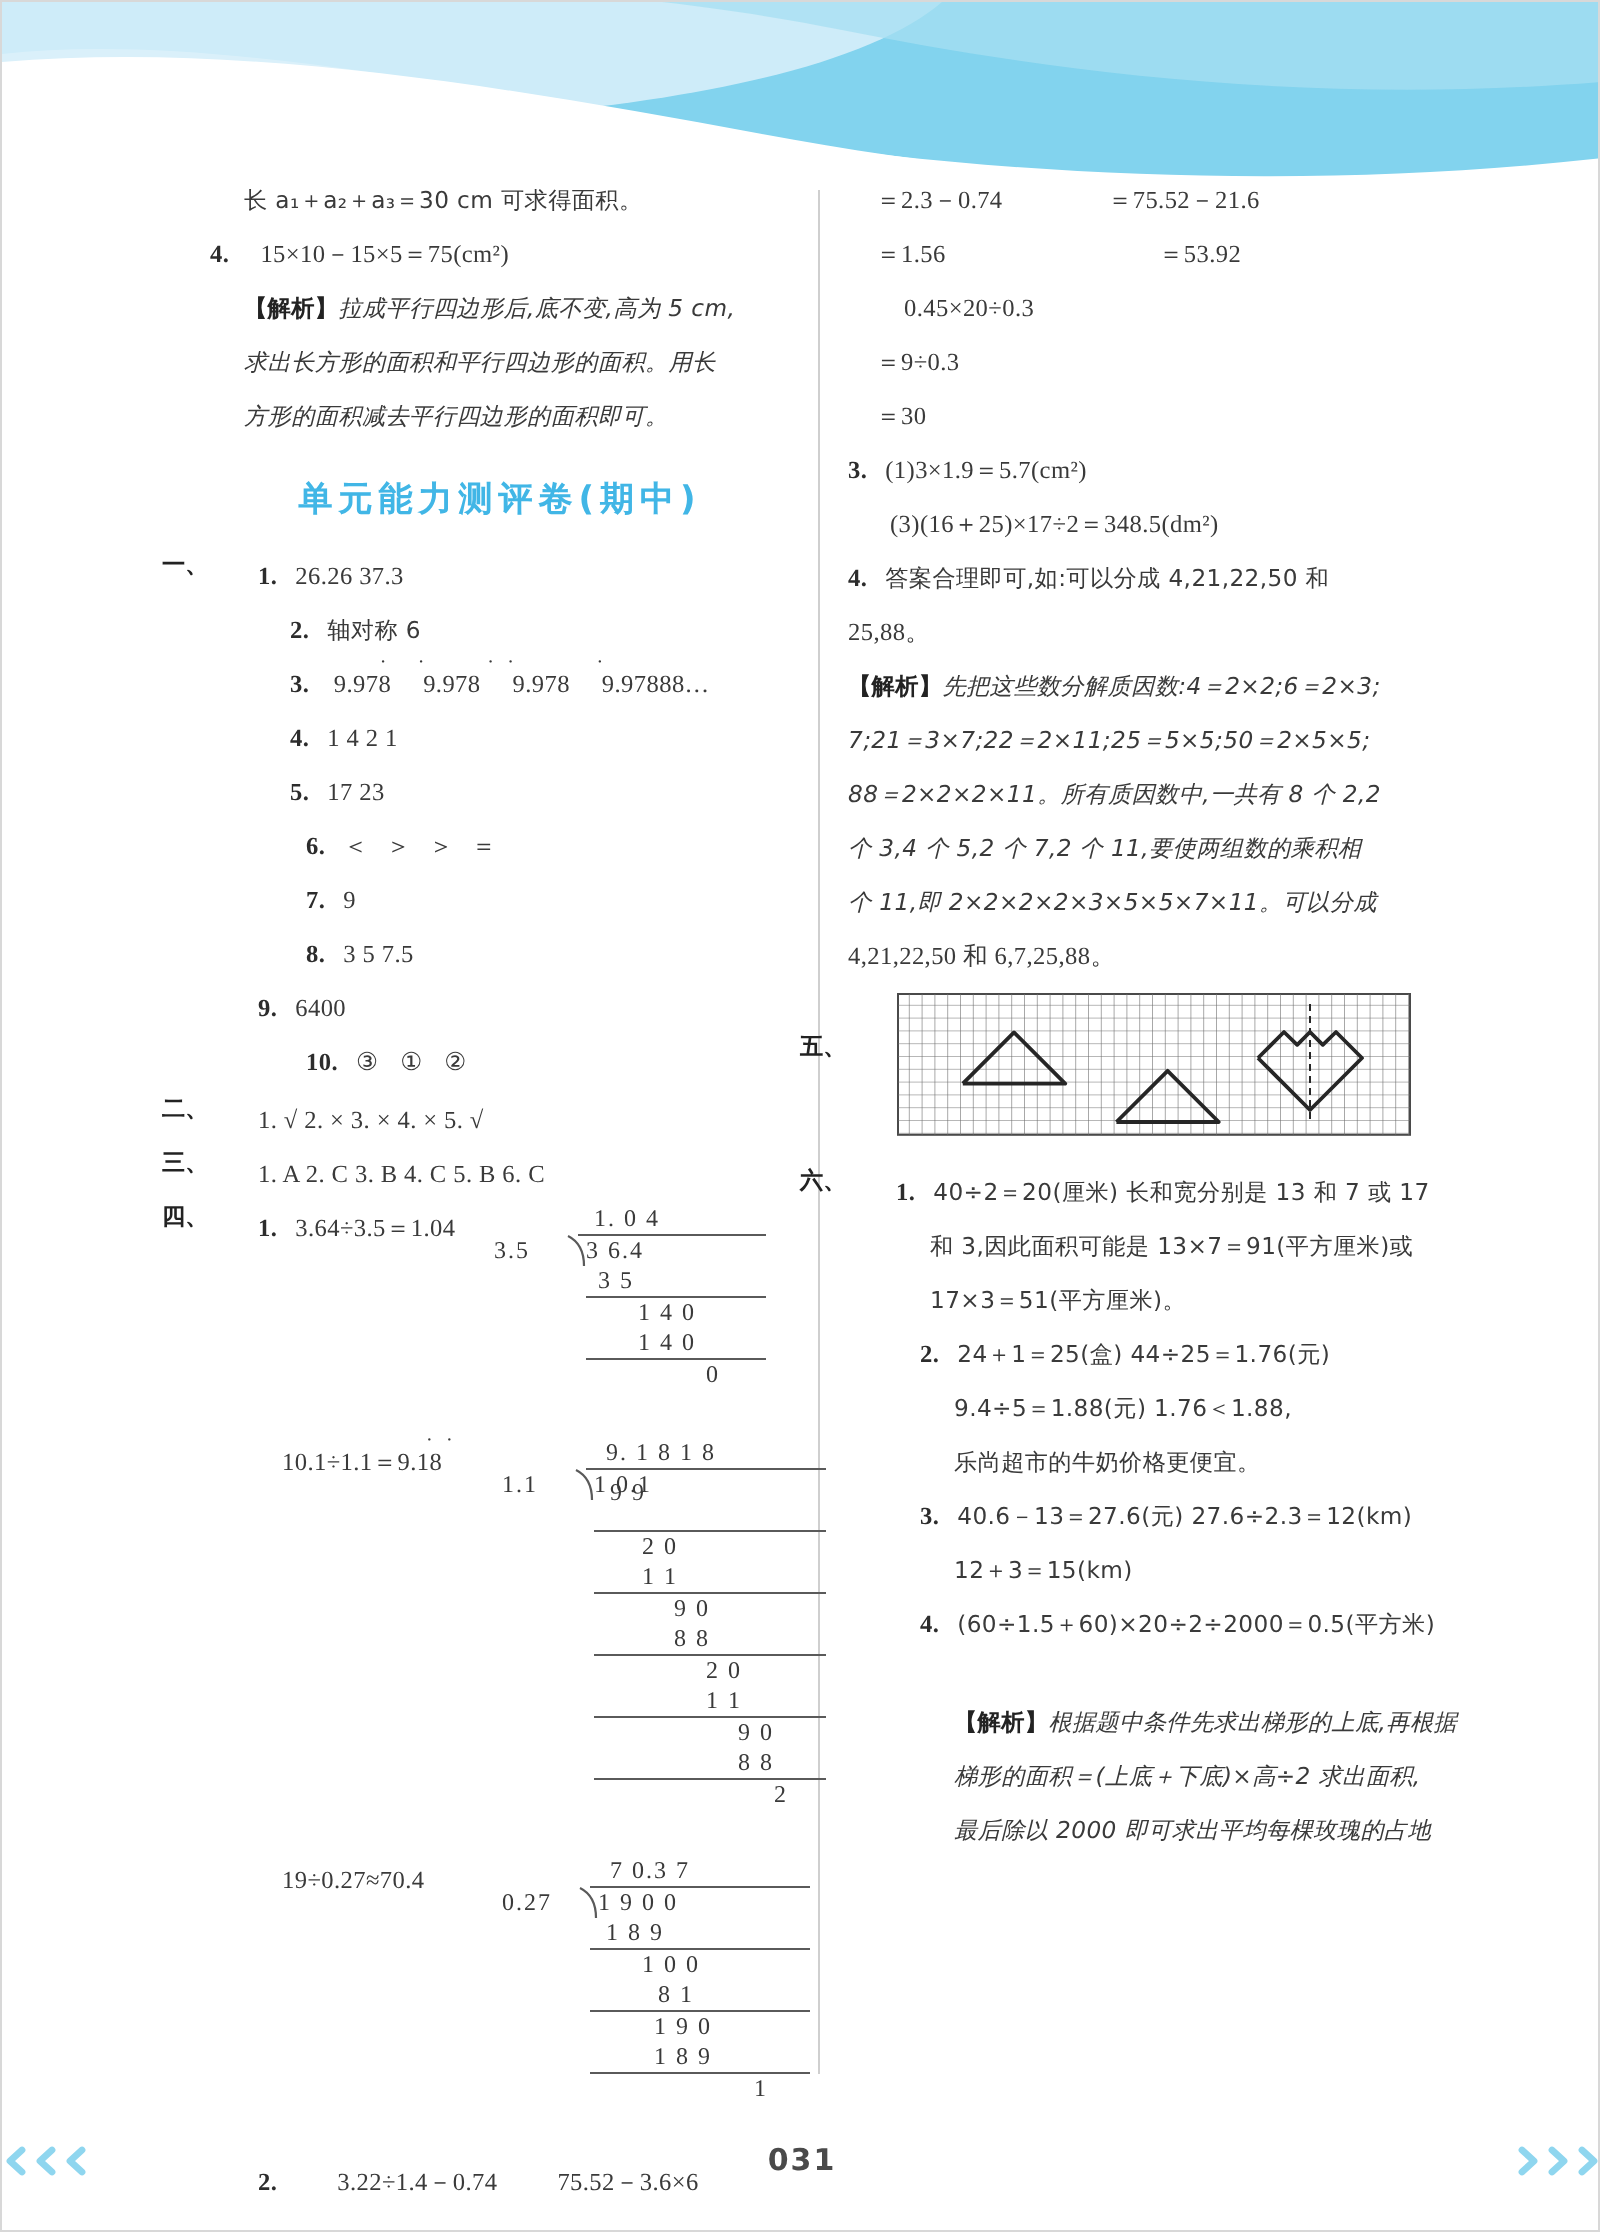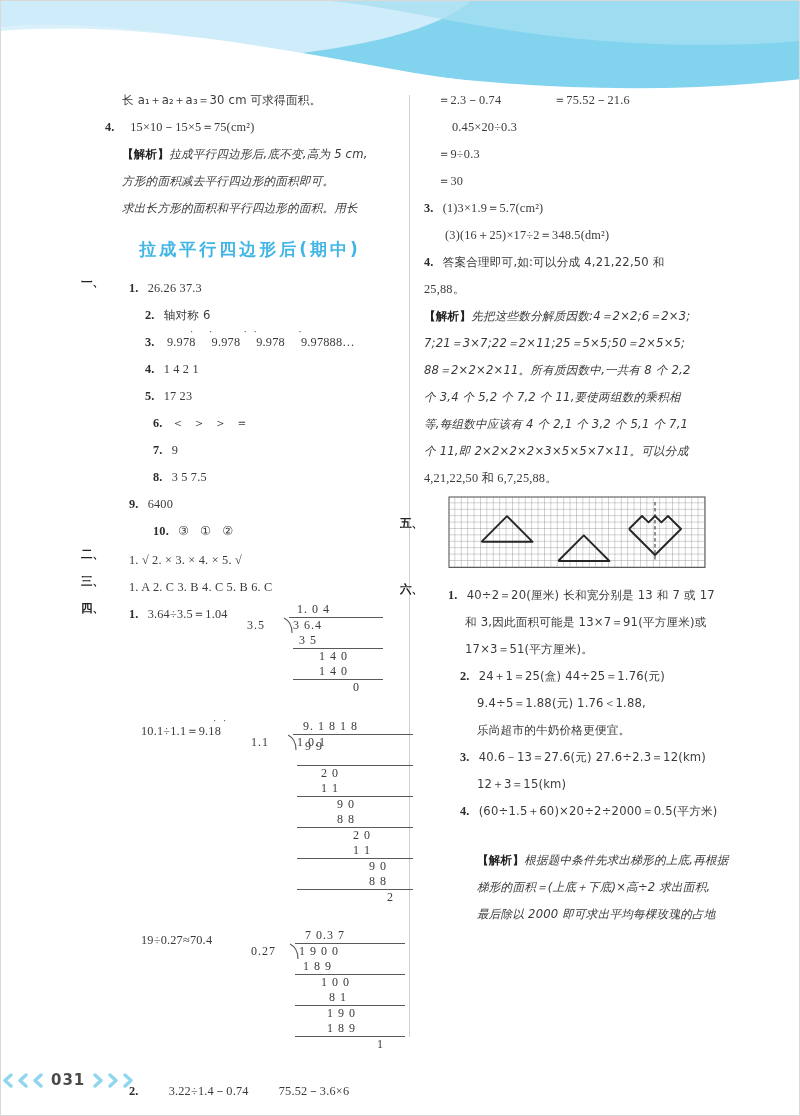--- a/index.html
+++ b/index.html
@@ -83,21 +83,21 @@
   }
   .drow{position:absolute;white-space:nowrap;}
   .dbar{position:absolute;border-top:1px solid #5a5a5a;}
   .dhook{position:absolute;}
   .dhook svg{display:block;}
   
   #grid-figure{position:relative;margin-top:4px;}
   
   #footer{
     position:absolute;left:0;bottom:26px;width:800px;
-    display:flex;align-items:center;justify-content:flex-start;gap:7px;
+    display:flex;align-items:center;justify-content:space-between;gap:7px;
   }
   #pagenum{
     font-family:"DejaVu Sans","Liberation Sans",sans-serif;
     font-size:15px;font-weight:700;color:#4a4a4a;letter-spacing:1px;
   }
   .chev{display:block;}
   .chev-group{display:flex;align-items:center;gap:2px;}
   
   .sec{position:relative;}
   .sec .sec-label{
@@ -131,25 +131,25 @@
       <div class="ln">
         <span class="num">4.</span>
         <span class="gap-s"></span>
         <span>15×10－15×5＝75(cm²)</span>
       </div>
 
       <div class="jiexi">
         <div class="ln ind1">
           <span class="jx-tag">【解析】</span><span class="jx-body">拉成平行四边形后,底不变,高为 5 cm,</span>
         </div>
+        <div class="ln ind1 jx-body">求出长方形的面积和平行四边形的面积。用长</div>
         <div class="ln ind1 jx-body">方形的面积减去平行四边形的面积即可。</div>
-        <div class="ln ind1 jx-body">求出长方形的面积和平行四边形的面积。用长</div>
-      </div>
-
-      <div id="banner">拉成平行四边形后(期中)</div>
+      </div>
+
+      <div id="banner">单元能力测评卷(期中)</div>
 
       <div class="sec" style="padding-left:24px;">
         <span class="sec-label">一、</span>
 
         <div class="ln">
           <span class="num">1.</span><span class="gap-s"></span><span>26.26    37.3</span>
         </div>
 
         <div class="ln" style="margin-left:16px;">
           <span class="num">2.</span><span class="gap-s"></span><span class="cn">轴对称    6</span>
@@ -284,20 +284,25 @@
       </div>
     </div>
 
     <div class="col" id="col-right">
 
       <div class="ln" style="padding-left:14px;">
         <span>＝2.3－0.74</span>
         <span style="display:inline-block;width:46px;"></span>
         <span>＝75.52－21.6</span>
       </div>
+      <div class="ln" style="padding-left:14px;">
+        <span>＝1.56</span>
+        <span style="display:inline-block;width:100px;"></span>
+        <span>＝53.92</span>
+      </div>
       <div class="ln" style="padding-left:28px;">0.45×20÷0.3</div>
       <div class="ln" style="padding-left:14px;">＝9÷0.3</div>
       <div class="ln" style="padding-left:14px;">＝30</div>
 
       <div class="ln">
         <span class="num">3.</span><span class="gap-s"></span><span>(1)3×1.9＝5.7(cm²)</span>
       </div>
       <div class="ln" style="padding-left:21px;">(3)(16＋25)×17÷2＝348.5(dm²)</div>
 
       <div class="ln">
@@ -305,21 +310,20 @@
       </div>
       <div class="ln">25,88。</div>
 
       <div class="jiexi">
         <div class="ln">
           <span class="jx-tag">【解析】</span><span class="jx-body">先把这些数分解质因数:4＝2×2;6＝2×3;</span>
         </div>
         <div class="ln jx-body">7;21＝3×7;22＝2×11;25＝5×5;50＝2×5×5;</div>
         <div class="ln jx-body">88＝2×2×2×11。所有质因数中,一共有 8 个 2,2</div>
         <div class="ln jx-body">个 3,4 个 5,2 个 7,2 个 11,要使两组数的乘积相</div>
-        <div class="ln jx-body">等,每组数中应该有 4 个 2,1 个 3,2 个 5,1 个 7,1</div>
         <div class="ln jx-body">个 11,即 2×2×2×2×3×5×5×7×11。可以分成</div>
         <div class="ln">4,21,22,50 和 6,7,25,88。</div>
       </div>
 
       <div class="sec" style="margin-top:4px;padding-left:24px;">
         <span class="sec-label" style="top:20px;left:-24px;">五、</span>
         <div id="grid-figure">
           <svg width="262" height="74" viewBox="0 0 262 74" xmlns="http://www.w3.org/2000/svg">
             <defs>
               <pattern id="gp" width="6.4" height="6.4" patternUnits="userSpaceOnUse">

